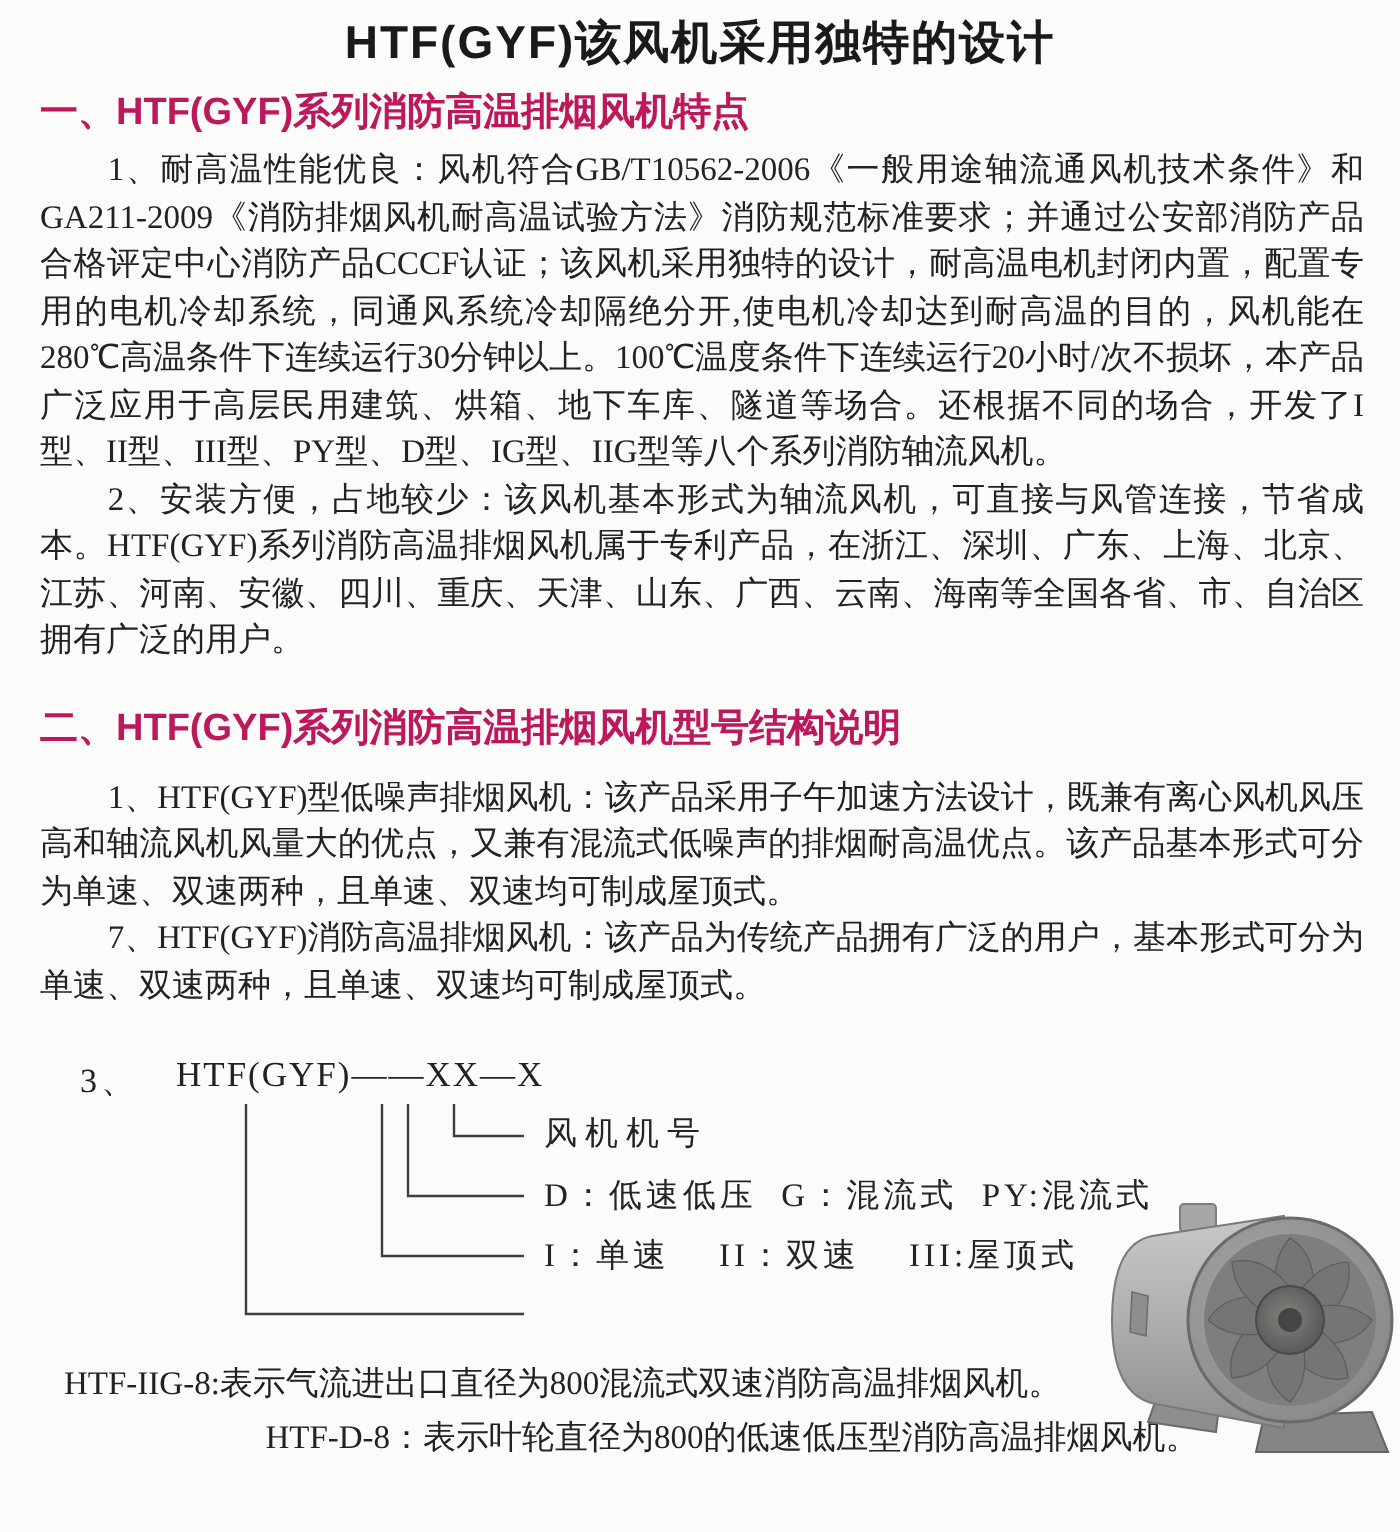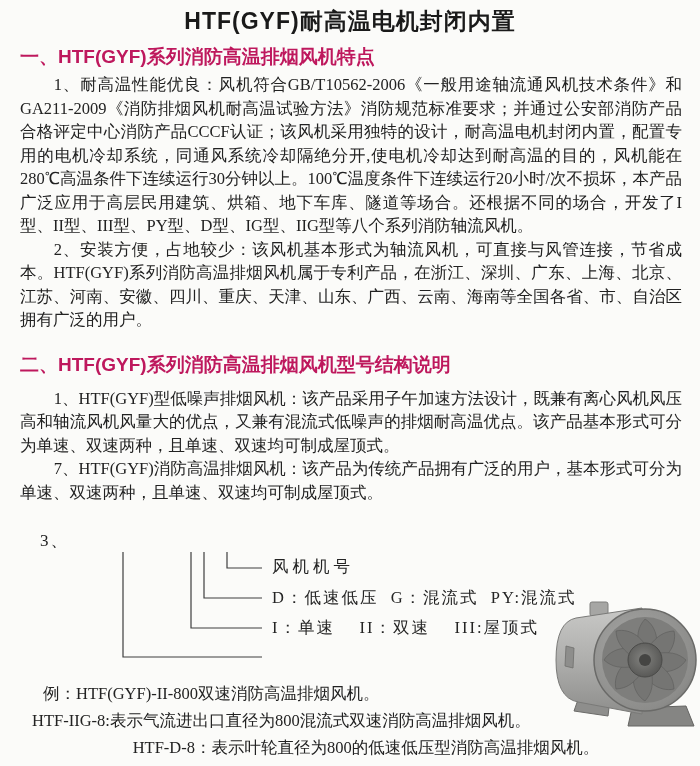--- a/index.html
+++ b/index.html
@@ -51,47 +51,47 @@
   .examples p { margin:0; font-size:16.5px; line-height:27px; color:#222222; }
   #ex0 { margin-left:43px; margin-top:2px; }
   #ex1 { margin-left:32px; }
   #ex2 { margin-left:32px;text-align:center; }
 
   .fan { position:absolute; left:552px; top:596px; }
 </style>
 </head>
 <body>
 
-<h1 class="title">HTF(GYF)耐高温电机封闭内置</h1>
+<h1 class="title">HTF(GYF)该风机采用独特的设计</h1>
 
 <h2 class="h-sec" id="sec1-h">一、HTF(GYF)系列消防高温排烟风机特点</h2>
 <p class="bodytxt" id="s1p1">1、耐高温性能优良：风机符合GB/T10562-2006《一般用途轴流通风机技术条件》和GA211-2009《消防排烟风机耐高温试验方法》消防规范标准要求；并通过公安部消防产品合格评定中心消防产品CCCF认证；该风机采用独特的设计，耐高温电机封闭内置，配置专用的电机冷却系统，同通风系统冷却隔绝分开,使电机冷却达到耐高温的目的，风机能在280℃高温条件下连续运行30分钟以上。100℃温度条件下连续运行20小时/次不损坏，本产品广泛应用于高层民用建筑、烘箱、地下车库、隧道等场合。还根据不同的场合，开发了I型、II型、III型、PY型、D型、IG型、IIG型等八个系列消防轴流风机。</p>
 <p class="bodytxt" id="s1p2">2、安装方便，占地较少：该风机基本形式为轴流风机，可直接与风管连接，节省成本。HTF(GYF)系列消防高温排烟风机属于专利产品，在浙江、深圳、广东、上海、北京、江苏、河南、安徽、四川、重庆、天津、山东、广西、云南、海南等全国各省、市、自治区拥有广泛的用户。</p>
 
 <h2 class="h-sec" id="sec2-h">二、HTF(GYF)系列消防高温排烟风机型号结构说明</h2>
 <p class="bodytxt" id="s2p1">1、HTF(GYF)型低噪声排烟风机：该产品采用子午加速方法设计，既兼有离心风机风压高和轴流风机风量大的优点，又兼有混流式低噪声的排烟耐高温优点。该产品基本形式可分为单速、双速两种，且单速、双速均可制成屋顶式。</p>
 <p class="bodytxt" id="s2p2">7、HTF(GYF)消防高温排烟风机：该产品为传统产品拥有广泛的用户，基本形式可分为单速、双速两种，且单速、双速均可制成屋顶式。</p>
 
 <div class="diagram">
   <svg class="connectors" width="700" height="152" viewBox="0 0 700 152">
     <g fill="none" stroke="#3e3e3e" stroke-width="1.2">
       <polyline points="227,26 227,42 262,42"></polyline>
       <polyline points="204,26 204,72 262,72"></polyline>
       <polyline points="191,26 191,102 262,102"></polyline>
       <polyline points="123,26 123,131 262,131"></polyline>
     </g>
   </svg>
   <span class="item-no">3、</span>
+  <span class="code">HTF(GYF)——XX—X</span>
   <div class="dlabel dlabel-0">风机机号</div>
   <div class="dlabel dlabel-2">I：单速    II：双速    III:屋顶式</div>
   <div class="dlabel dlabel-1">D：低速低压  G：混流式  PY:混流式</div>
 </div>
 
 <div class="examples">
-  <p id="ex0">例：HTF(GYF)-II-800双速消防高温排烟风机。</p>
   <p id="ex1">HTF-IIG-8:表示气流进出口直径为800混流式双速消防高温排烟风机。</p>
   <p id="ex2">HTF-D-8：表示叶轮直径为800的低速低压型消防高温排烟风机。</p>
 </div>
 
 <svg class="fan" width="148" height="142" viewBox="0 0 148 142">
   <defs>
     <linearGradient id="gBody" x1="0" y1="0" x2="0" y2="1">
       <stop offset="0" stop-color="#c8c8c6"></stop>
       <stop offset="0.5" stop-color="#aeaeac"></stop>
       <stop offset="1" stop-color="#8e8e8c"></stop>

